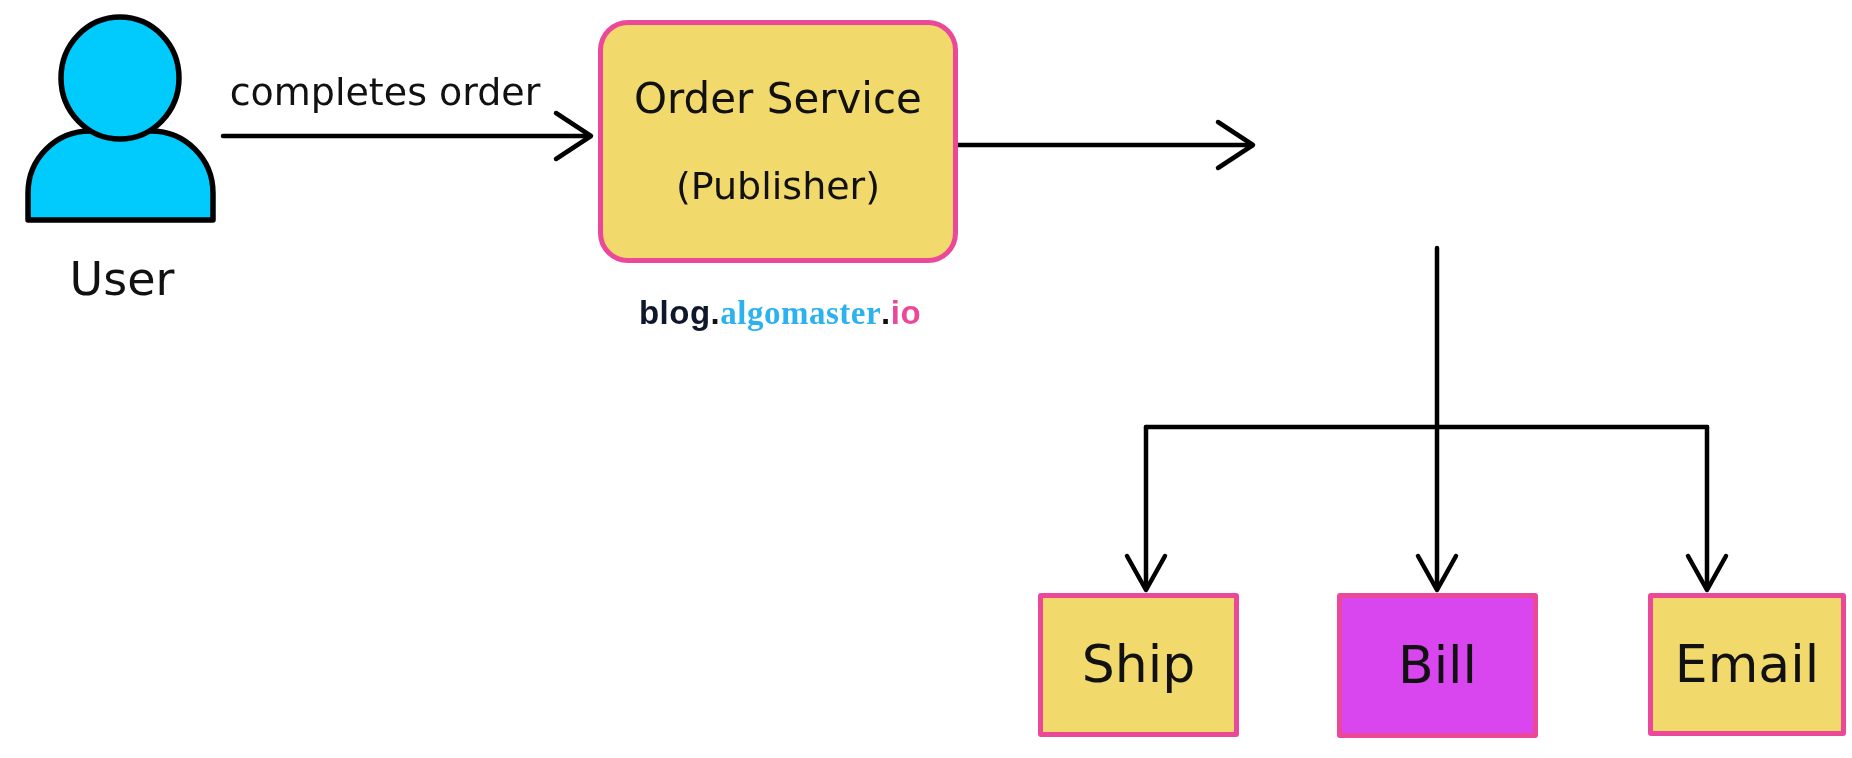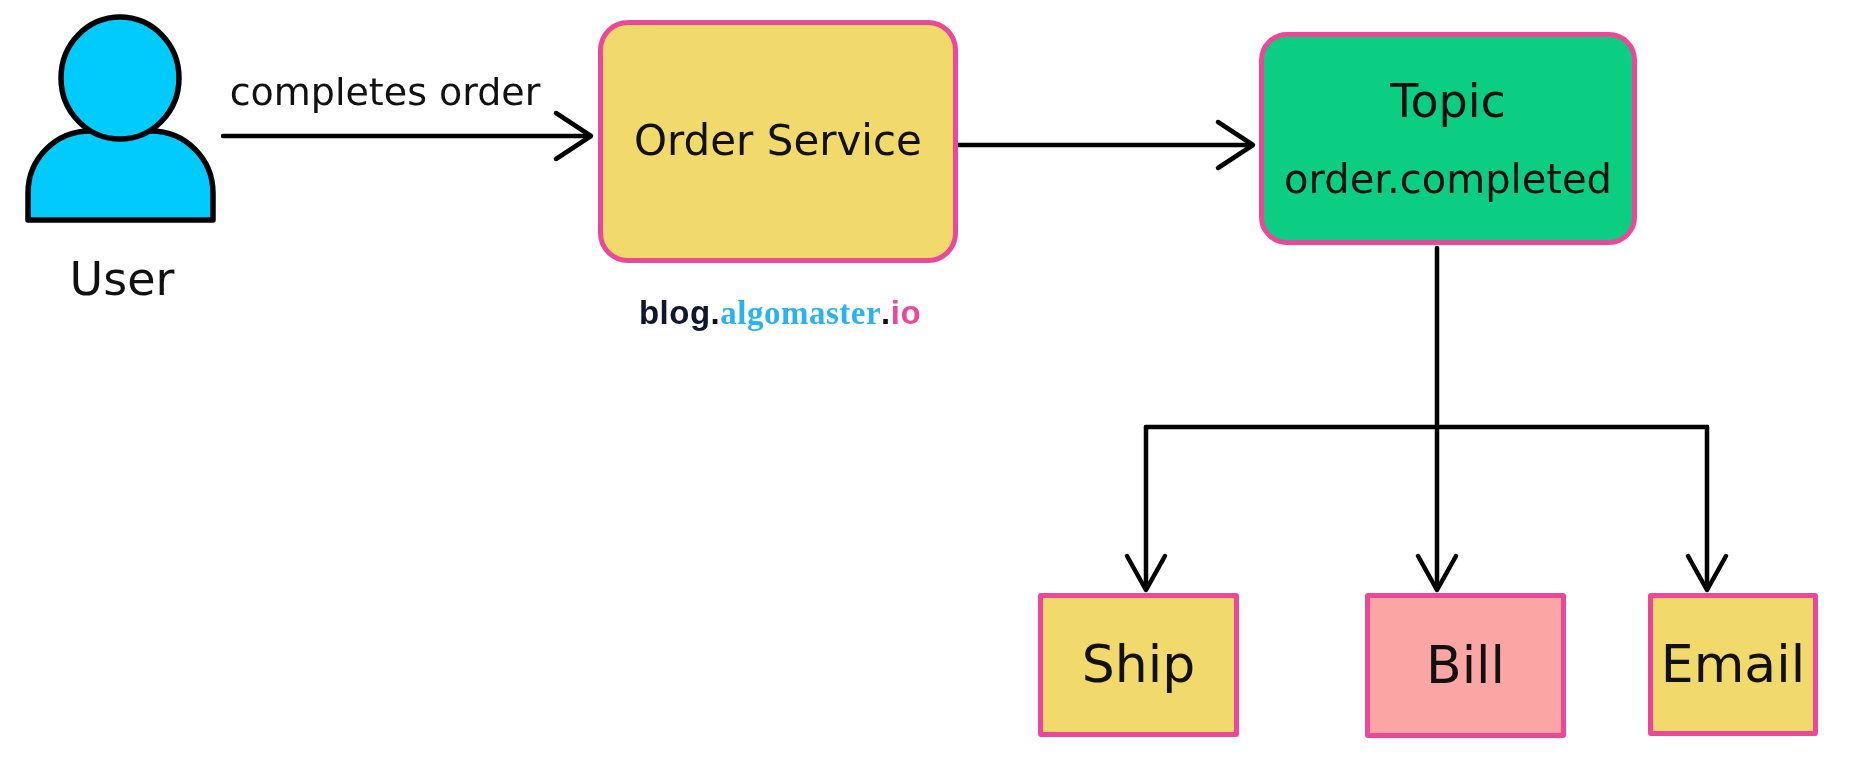--- a/index.html
+++ b/index.html
@@ -27,21 +27,21 @@
 
   #order-service-node { left:598px; top:20px;  width:360px; height:243px; border-radius:30px; gap:44px; }
   #topic-node         { left:1259px; top:32px; width:378px; height:213px; border-radius:28px; gap:30px; }
   #topic-node .title  { font-size:46px; }
   #topic-node .subtitle{ font-size:40px; }
 
   .subscriber { border-radius:3px; }
   .subscriber .title { font-size:52px; }
   #subscriber-ship  { left:1038px; top:593px; width:201px; height:144px; }
   #subscriber-bill  { left:1337px; top:593px; width:201px; height:145px; }
-  #subscriber-email { left:1648px; top:593px; width:170px; height:143px; }
+  #subscriber-email { left:1648px; top:593px; width:198px; height:143px; }
 
   .floating-label {
     position:absolute;
     color:#111111;
     text-align:center;
     white-space:nowrap;
   }
   #edge-label-completes-order { left:215px; top:70px;  width:340px; font-size:38px; }
   #user-label                 { left:37px;  top:252px; width:170px; font-size:46px; }
 
@@ -98,36 +98,33 @@
       <path class="stroke-line" d="M1688,556 L1707,590 L1726,556"></path>
     </g>
   </svg>
 
   <div class="floating-label" id="user-label">User</div>
 
   <div class="floating-label" id="edge-label-completes-order">completes order</div>
 
   <div class="node" id="order-service-node" style="background: rgb(242, 217, 108);">
     <div class="title">Order Service</div>
+    <div class="subtitle">(Publisher)</div>
   </div>
 
   <div id="watermark">
     <span style="color: #0f172a;">blog</span><span style="color: rgb(17, 17, 17);">.</span><span style="color: rgb(44, 179, 239); font-family: Liberation Serif, serif;">algomaster</span><span style="color: rgb(17, 17, 17);">.</span><span style="color: #ec4899;">io</span>
   </div>
 
-  <div class="node" id="topic-node" style="background: rgb(11, 206, 131);">
-    <div class="title">Topic</div>
-    <div class="subtitle">order.completed</div>
-  </div>
 
   <div class="node subscriber" id="subscriber-ship" style="background: rgb(242, 217, 108);">
     <div class="title">Ship</div>
   </div>
 
-  <div class="node subscriber" id="subscriber-bill" style="background: #fca5a5; margin-left: 28px;">
+  <div class="node subscriber" id="subscriber-bill" style="background: #d946ef;">
     <div class="title">Bill</div>
   </div>
 
   <div class="node subscriber" id="subscriber-email" style="background: rgb(242, 217, 108);">
     <div class="title">Email</div>
   </div>
 
 </div>
 
 </body></html>

